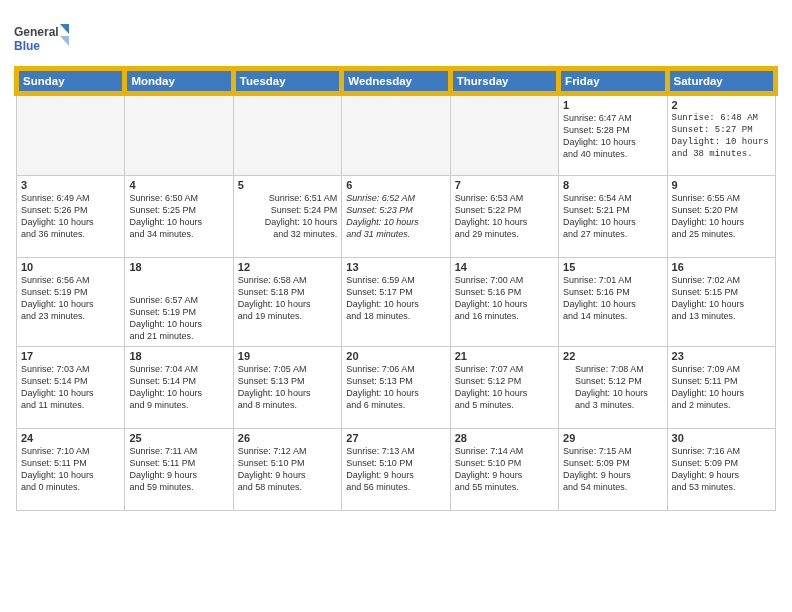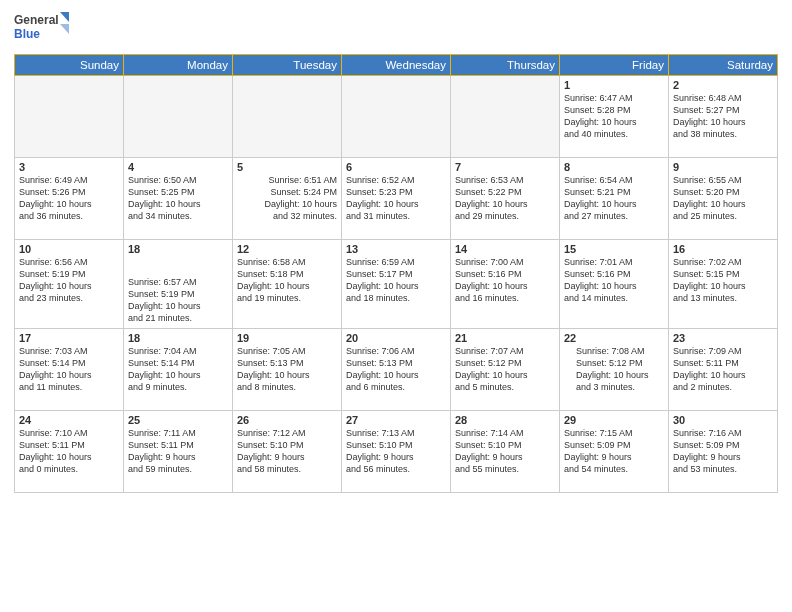--- a/index.html
+++ b/index.html
@@ -6,21 +6,21 @@
     body {
       font-family: Arial, sans-serif;
       background: #fff;
       width: 792px;
       height: 612px;
       overflow: hidden;
     }
     .page {
       width: 792px;
       height: 431px;
-      padding: 10px 14px 10px 14px;
+      padding: 22px 14px 10px 14px;
       display: flex;
       flex-direction: column;
     }
     .header {
       display: flex;
       justify-content: space-between;
       align-items: flex-start;
       margin-bottom: 8px;
     }
     .logo {
@@ -43,24 +43,24 @@
     .calendar {
       flex: 1;
       border-collapse: collapse;
       width: 100%;
       table-layout: fixed;
     }
     .calendar th {
       background: #3d7abf;
       color: #fff;
       font-size: 11.5px;
-      font-weight: normal;
+      font-weight: bold;
       padding: 4px 4px;
-      border: 1px solid #eab308;
-      text-align: right;
+      border: 5px solid #eab308;
+      text-align: left;
     }
     .calendar td {
       border: 1px solid #ccc;
       vertical-align: top;
       padding: 3px 4px;
       font-size: 9.5px;
       color: #333;
       height: 82px;
       background: #fff;
     }
@@ -119,21 +119,21 @@
           <td class="empty"></td>
           <td>
             <span class="day-num">1</span>
             <div class="day-info" style="white-space: pre-line;">Sunrise: 6:47 AM
 Sunset: 5:28 PM
 Daylight: 10 hours
 and 40 minutes.</div>
           </td>
           <td>
             <span class="day-num">2</span>
-            <div class="day-info" style="white-space: pre-line;">Sunrise: 6:48 AM
+            <div class="day-info" style="white-space: pre-line; font-family: Liberation Mono, monospace;">Sunrise: 6:48 AM
 Sunset: 5:27 PM
 Daylight: 10 hours
 and 38 minutes.</div>
           </td>
         </tr>
         <tr>
           <td>
             <span class="day-num">3</span>
             <div class="day-info" style="white-space: pre-line;">Sunrise: 6:49 AM
 Sunset: 5:26 PM
@@ -149,21 +149,21 @@
           </td>
           <td>
             <span class="day-num">5</span>
             <div class="day-info" style="white-space: pre-line; text-align: right;">Sunrise: 6:51 AM
 Sunset: 5:24 PM
 Daylight: 10 hours
 and 32 minutes.</div>
           </td>
           <td>
             <span class="day-num">6</span>
-            <div class="day-info" style="white-space: pre-line;">Sunrise: 6:52 AM
+            <div class="day-info" style="white-space: pre-line; font-style: italic;">Sunrise: 6:52 AM
 Sunset: 5:23 PM
 Daylight: 10 hours
 and 31 minutes.</div>
           </td>
           <td>
             <span class="day-num">7</span>
             <div class="day-info" style="white-space: pre-line;">Sunrise: 6:53 AM
 Sunset: 5:22 PM
 Daylight: 10 hours
 and 29 minutes.</div>

